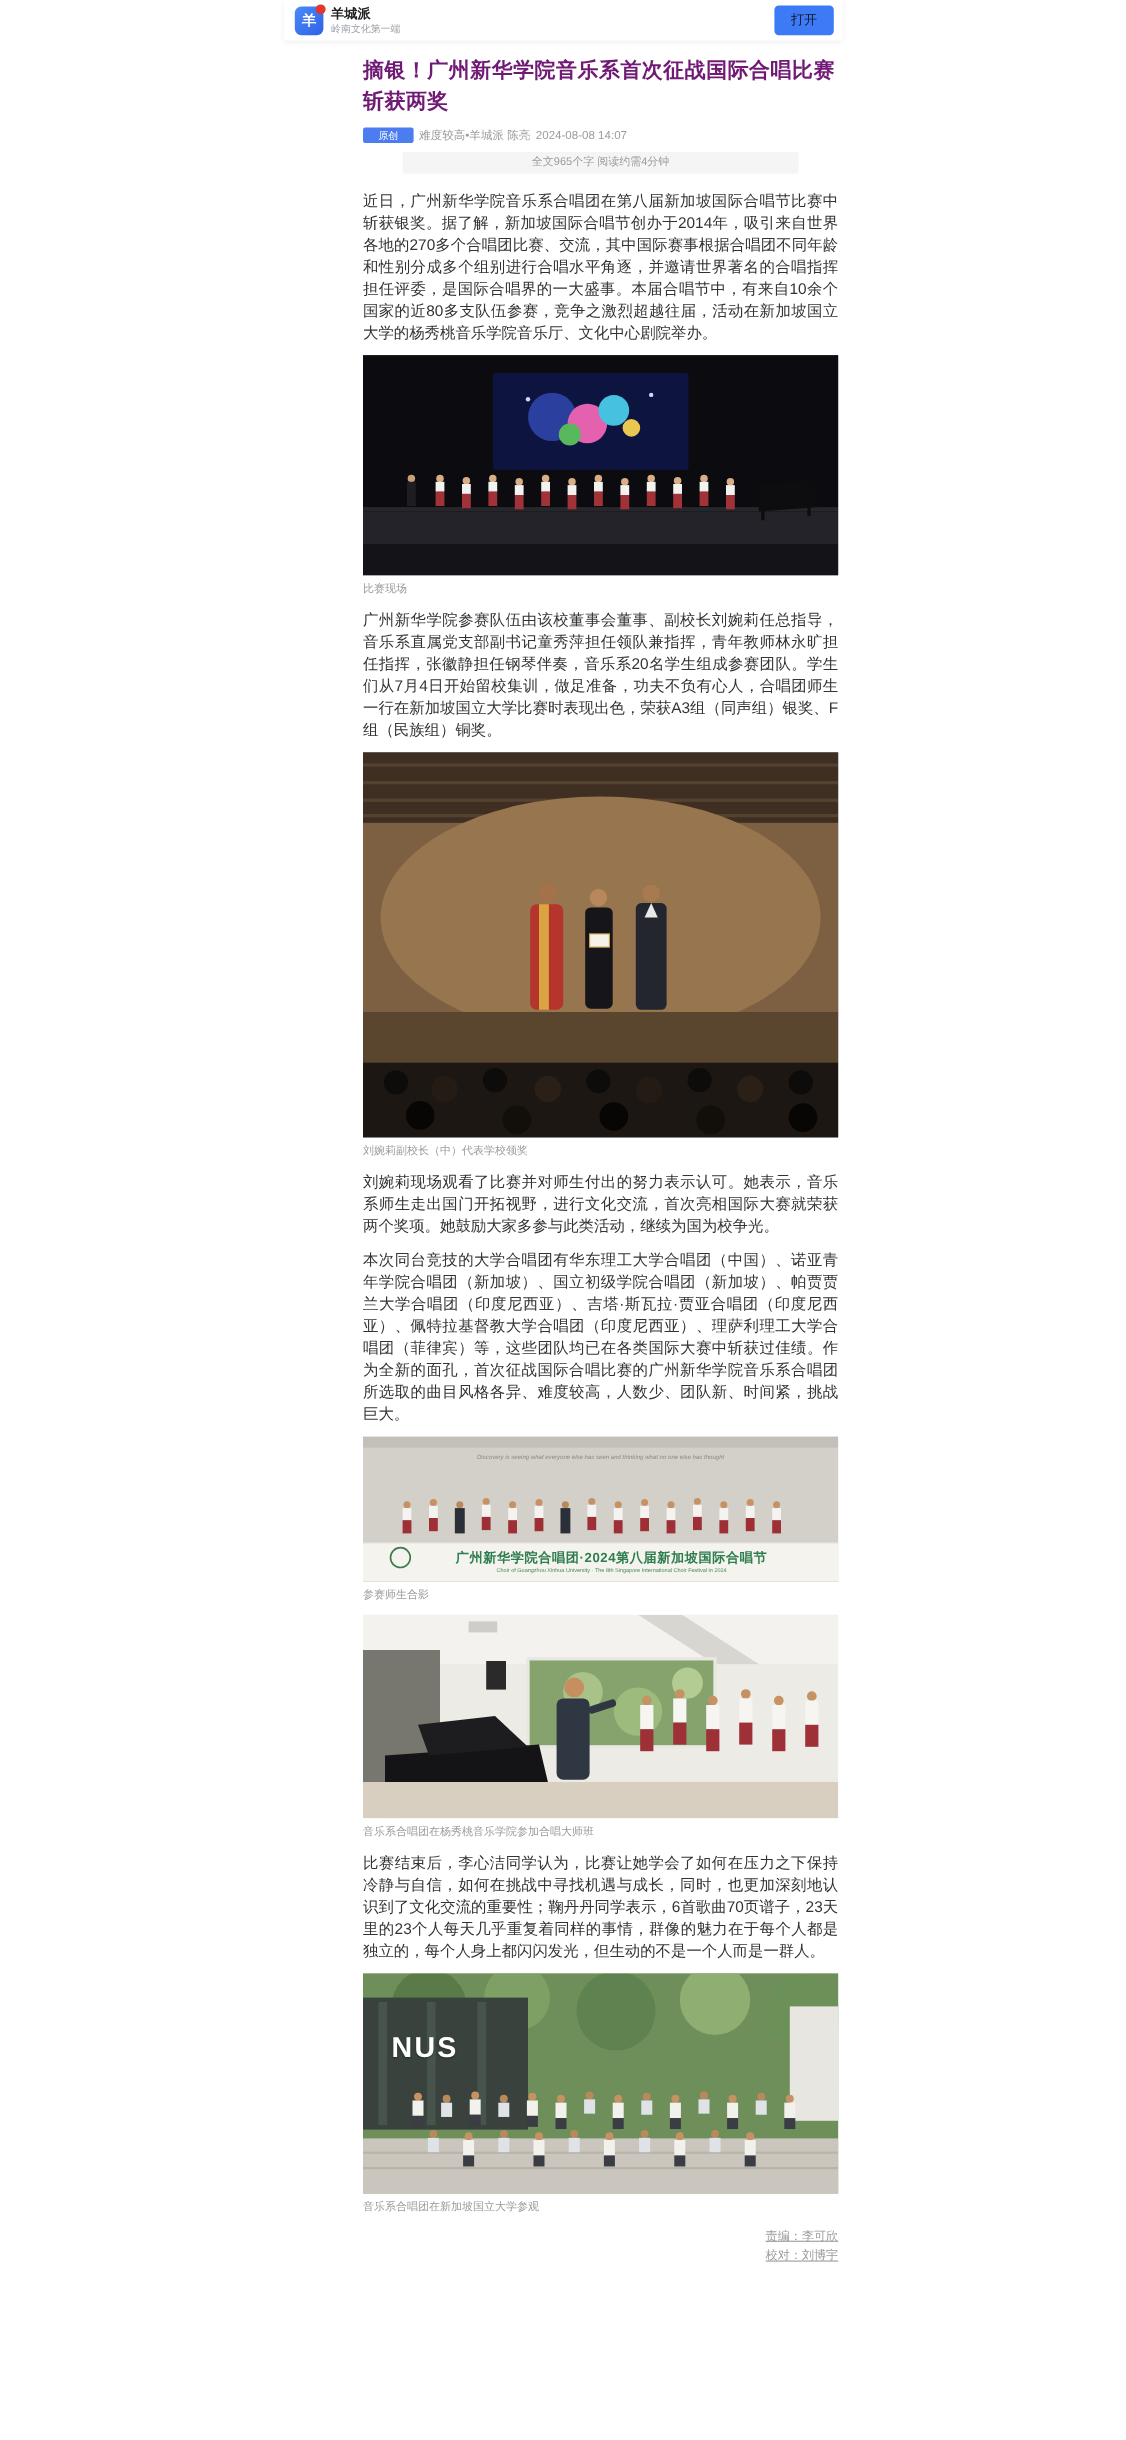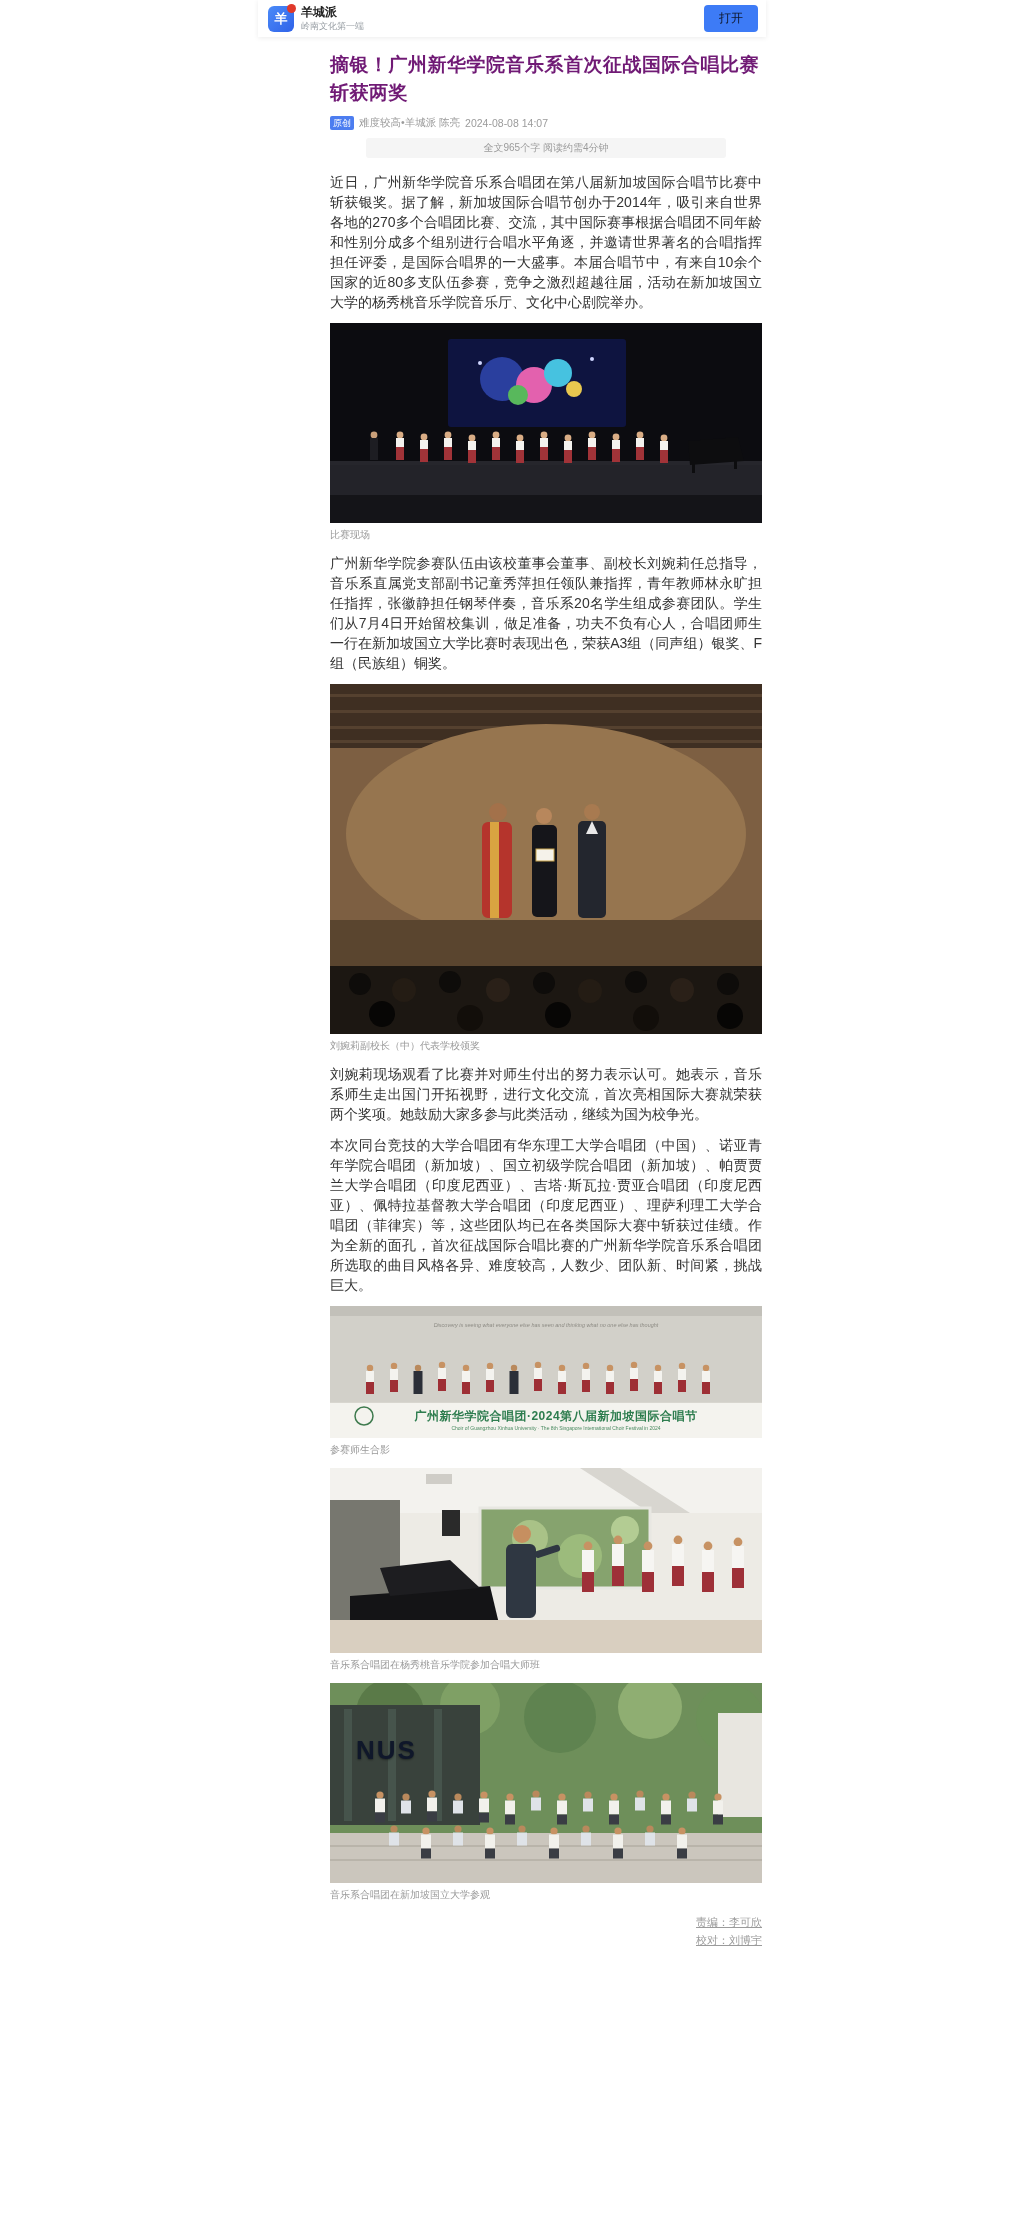--- a/index.html
+++ b/index.html
@@ -20,37 +20,37 @@
   .app-name { font-size:12px; color:#222; font-weight:bold; }
   .app-tagline { font-size:9px; color:#9aa0a6; margin-top:1px; }
   .spacer { flex:1; }
   .open-btn { background:#3d7bf6; color:#0f172a; font-size:12px; border:none; border-radius:4px;
               padding:5px 15px; cursor:pointer; }
 
   
   .article { padding:14px 4px 0 72px; }
   h1.title { font-size:19px; line-height:28px; color:#701a75; font-weight:bold; margin-bottom:9px; letter-spacing:.5px; }
   .byline { display:flex; align-items:center; gap:5px; margin-bottom:8px; }
-  .badge-original { background:#4c7df0; color:#fff; font-size:9px; padding:1px 3px; border-radius:2px; line-height:12px; }
+  .badge-original { background:#4c7df0; color:#fff; font-size:9px; padding:1px 14px; border-radius:2px; line-height:12px; }
   .byline-meta { font-size:10.5px; color:#9b9b9b; }
   .readbar { width:360px; margin:0 auto 14px; background:#f5f5f5; border-radius:3px; height:20px;
              line-height:20px; text-align:center; font-size:10px; color:#9b9b9b; }
   p.body-text { font-size:14px; line-height:20px; text-align:justify; color:#333; margin-bottom:11px; }
   figure { margin:2px 0 0; }
   .art-img { width:432px; position:relative; overflow:hidden; background:#000; }
   .art-img svg { display:block; width:100%; height:100%; }
   figcaption { font-size:10px; color:#9a9a9a; margin:5px 0 11px; }
 
   .overlay { position:absolute; color:#fff; }
   .quote-overlay { top:16px; left:0; width:432px; text-align:center; color:#8d8b84; font-size:10px;
                    font-style:italic; transform:scale(.55); transform-origin:center top; white-space:nowrap; }
   .banner-overlay { left:0; bottom:2px; width:452px; text-align:center; }
   .banner-l1 { color:#2e7d4f; font-size:12px; font-weight:bold; letter-spacing:.5px; }
   .banner-l2 { color:#4a8a60; font-size:10px; transform:scale(.5); transform-origin:center top; white-space:nowrap; }
-  .nus-overlay { top:52px; left:26px; color:#0f172a; font-weight:bold; font-size:26px; letter-spacing:2px;
+  .nus-overlay { top:52px; left:26px; color:#ffffff; font-weight:bold; font-size:26px; letter-spacing:2px;
                  text-shadow:0 1px 2px rgba(0,0,0,.4); }
 
   .credits { font-size:14px; color:#333; line-height:22px; margin:6px 0 2px; }
   .editorbox { text-align:right; font-size:11px; color:#9b9b9b; line-height:18px; margin:0 0 0;text-decoration:underline; }
 </style>
 </head>
 <body>
 
 <div class="page">
   <div class="col">
@@ -255,20 +255,21 @@
               <use href="#singer4" x="318" y="78"></use>
             <use href="#singer4" x="348" y="72"></use>
               <use href="#singer4" x="378" y="78"></use>
               <use href="#singer4" x="408" y="74"></use>
             <rect y="152" width="432" height="33" fill="#d9cfc0"></rect>
           </svg>
         </div>
         <figcaption>音乐系合唱团在杨秀桃音乐学院参加合唱大师班</figcaption>
       </figure>
 
+      <p class="body-text">比赛结束后，李心洁同学认为，比赛让她学会了如何在压力之下保持冷静与自信，如何在挑战中寻找机遇与成长，同时，也更加深刻地认识到了文化交流的重要性；鞠丹丹同学表示，6首歌曲70页谱子，23天里的23个人每天几乎重复着同样的事情，群像的魅力在于每个人都是独立的，每个人身上都闪闪发光，但生动的不是一个人而是一群人。</p>
 
       <figure>
         <div class="art-img" style="height:200px;background:#6e8f5a;">
           <svg viewBox="0 0 432 200" preserveAspectRatio="none">
             <rect width="432" height="100" fill="#6e8f5a"></rect>
             <circle cx="60" cy="30" r="34" fill="#5a7a48"></circle>
               <circle cx="140" cy="22" r="30" fill="#7fa065"></circle>
             <circle cx="230" cy="34" r="36" fill="#5f8350"></circle>
               <circle cx="320" cy="24" r="32" fill="#8fae72"></circle>
             <circle cx="400" cy="36" r="34" fill="#6c9158"></circle>

